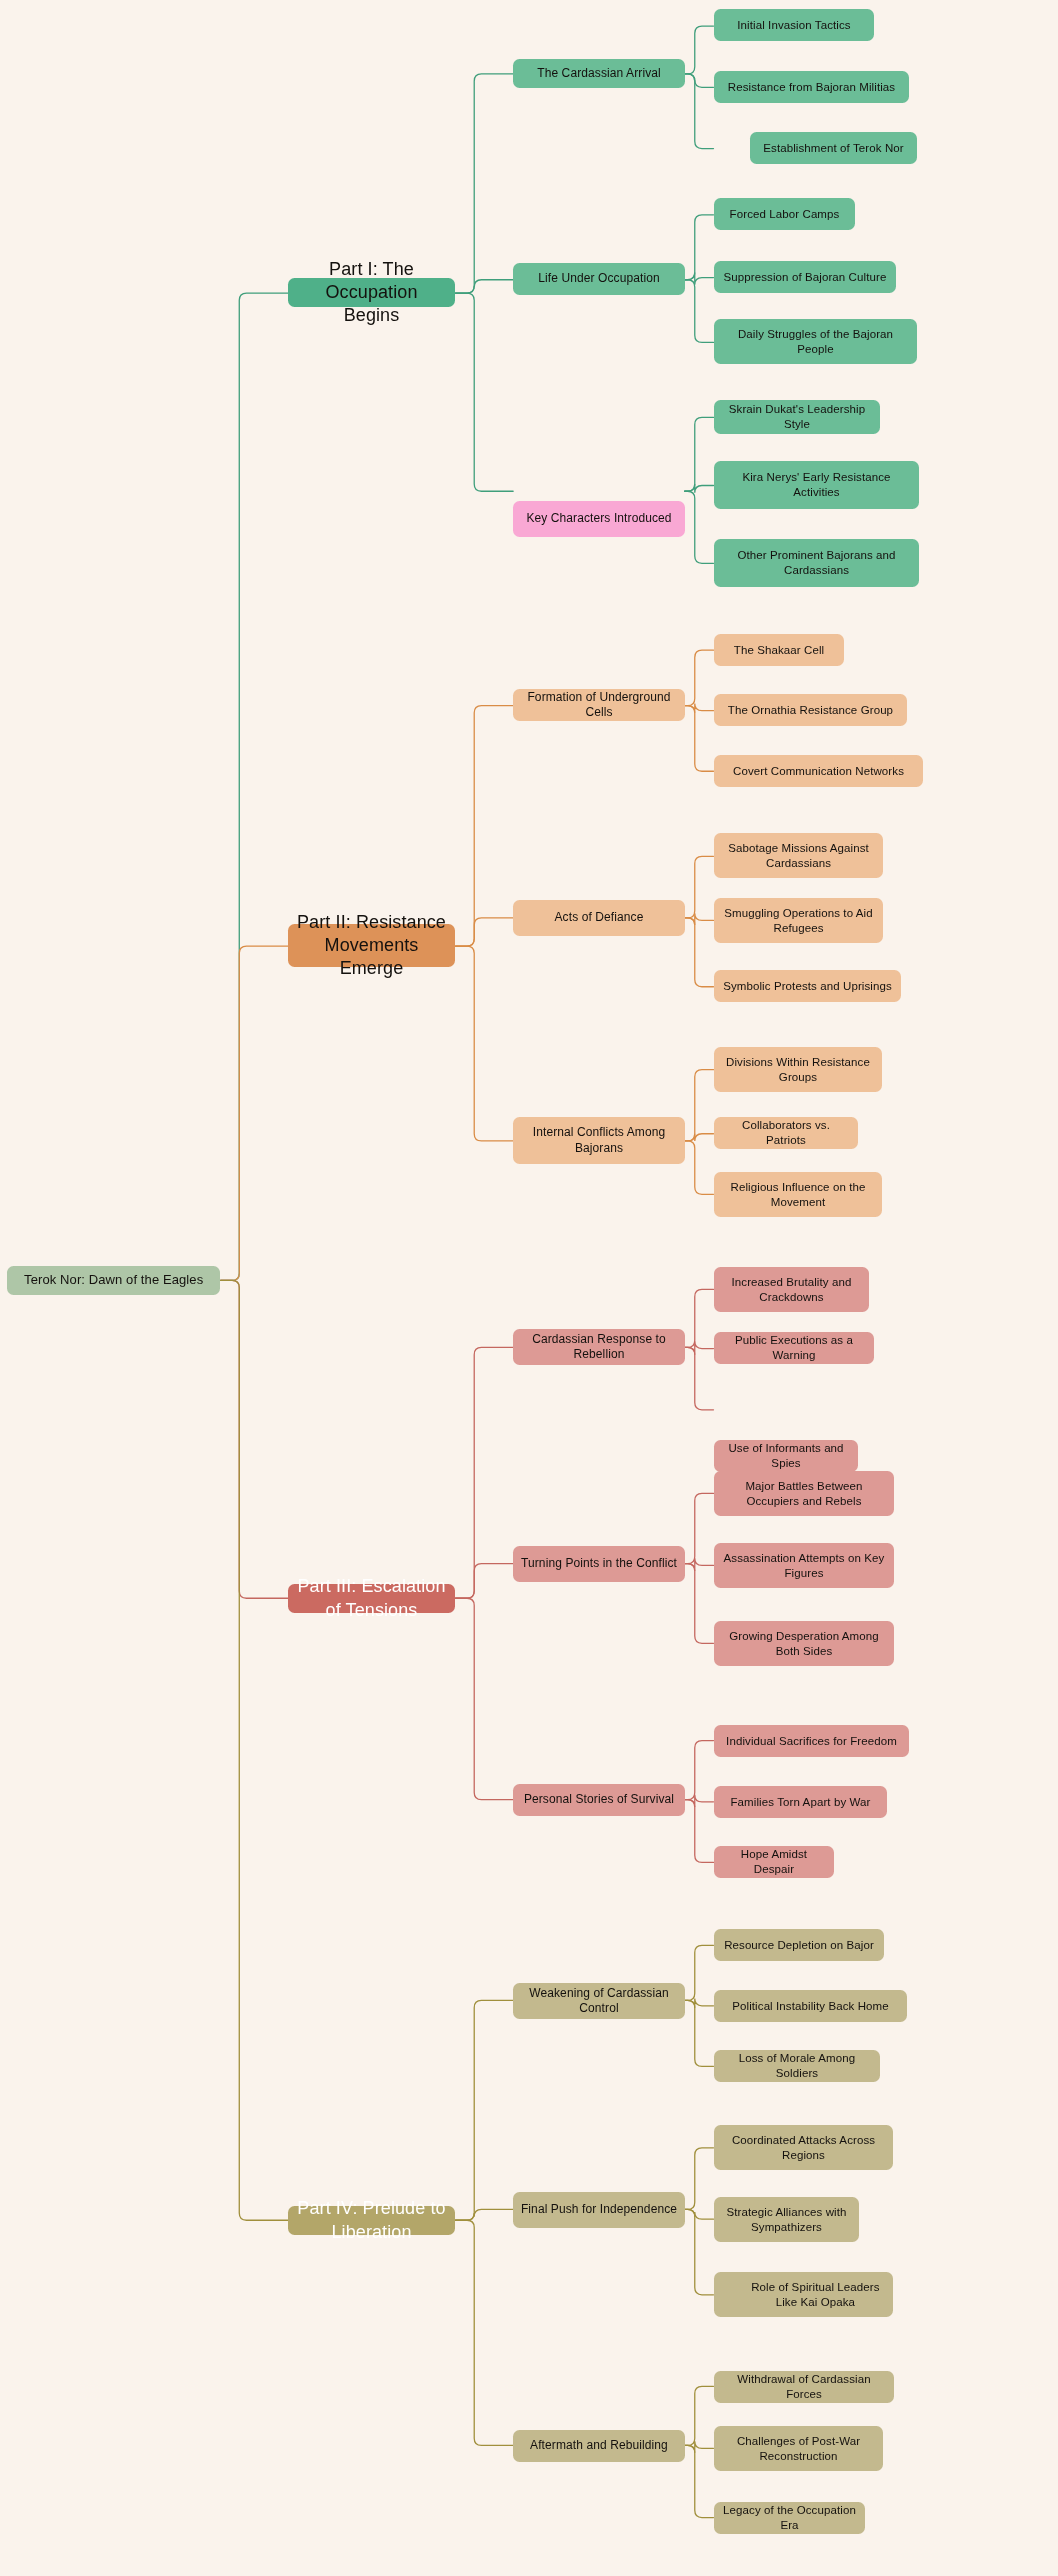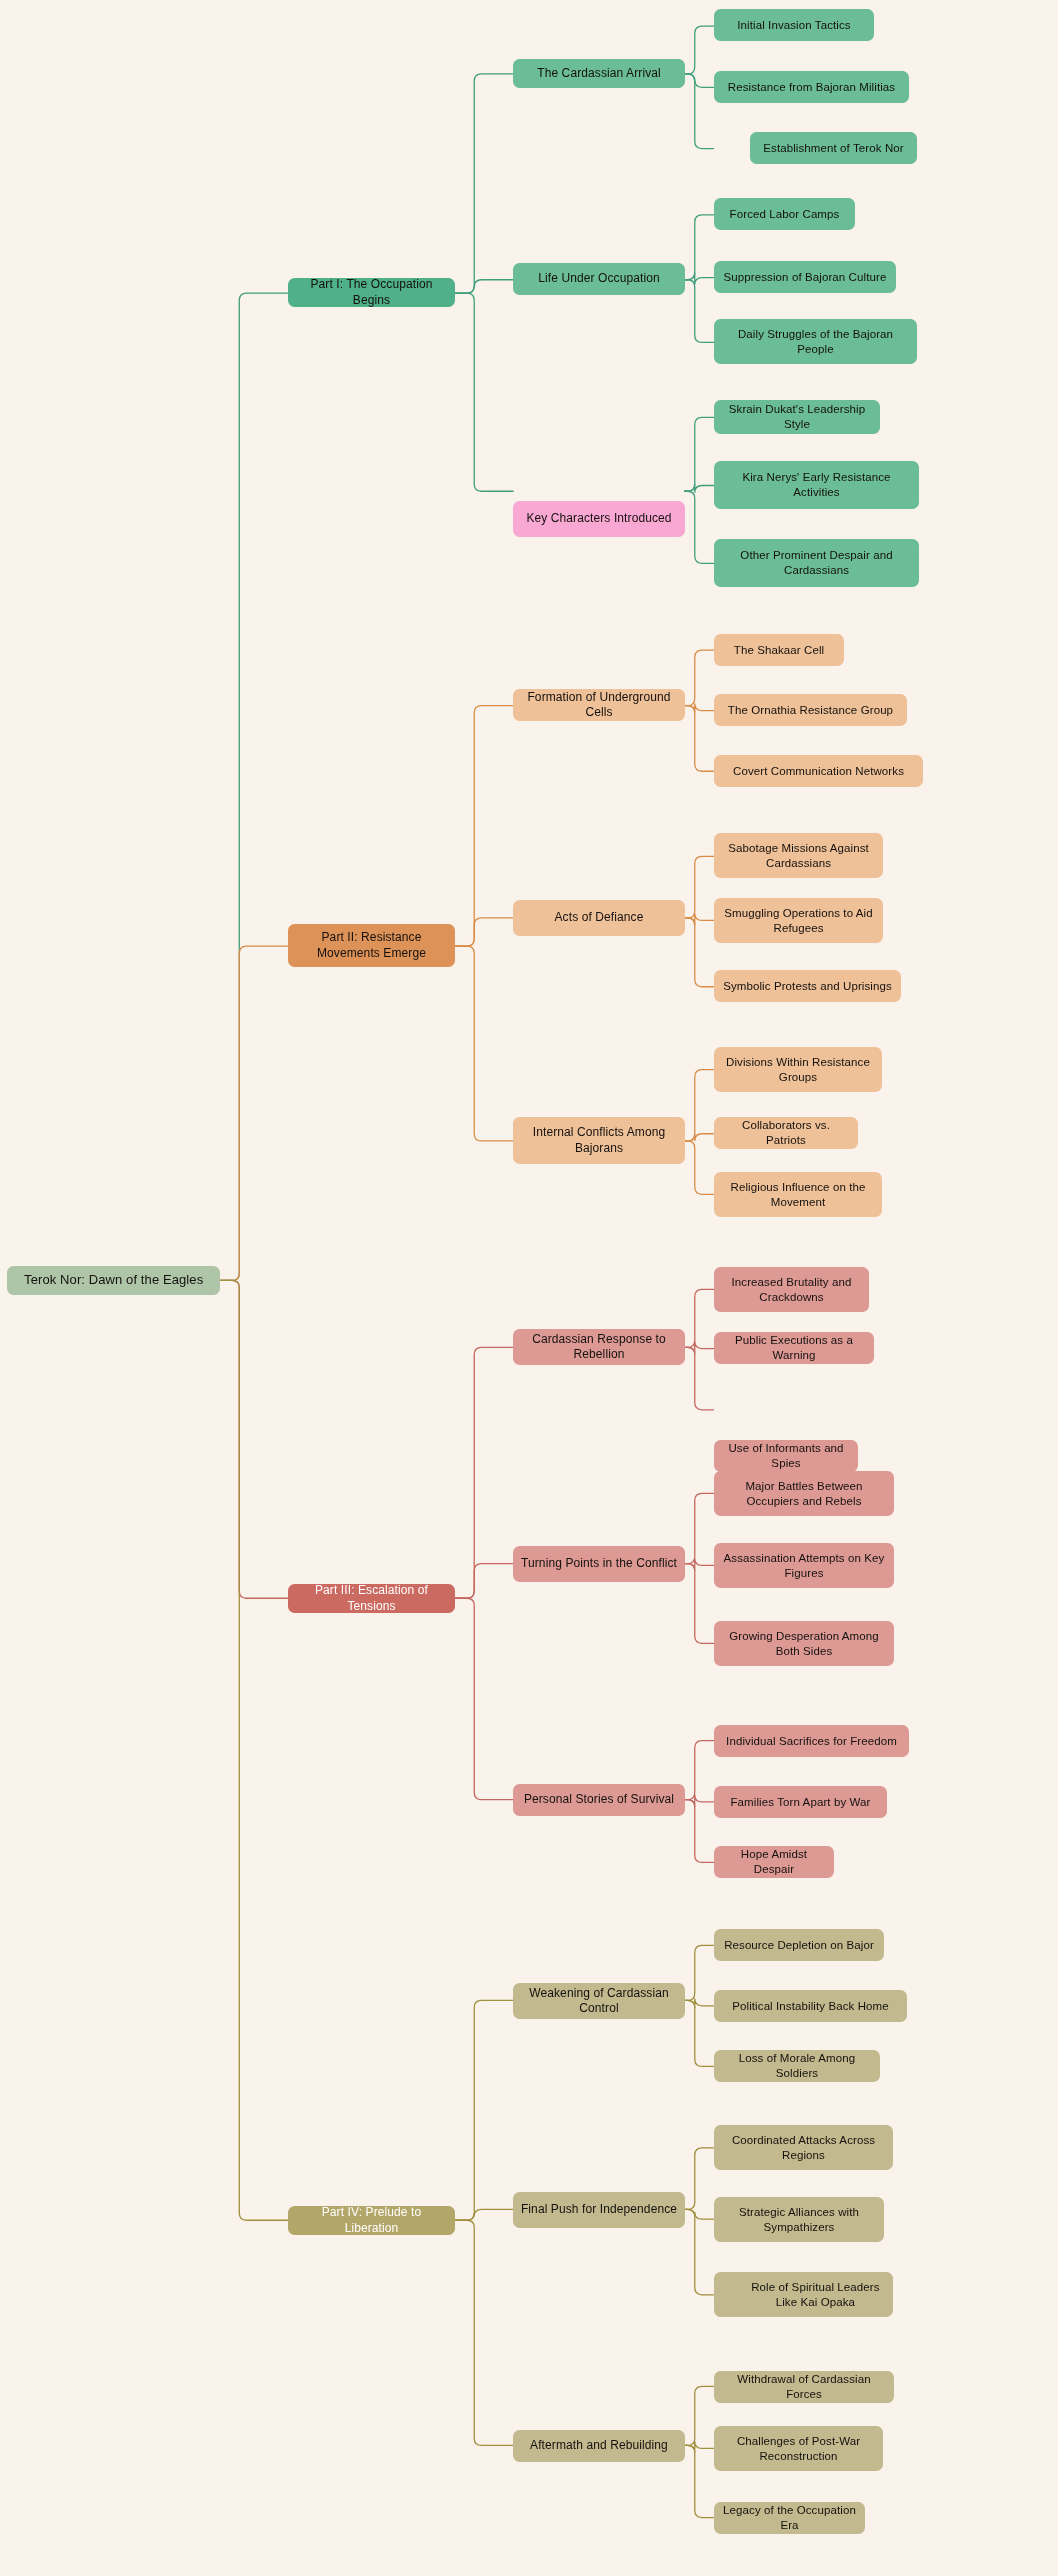--- a/index.html
+++ b/index.html
@@ -29,21 +29,21 @@
     justify-content:center;
     text-align:center;
     border-radius:6.5px;
     padding:2.9px 7.2px;
     line-height:1.28;
     color:#14110e;
     letter-spacing:0.1px;
     -webkit-font-smoothing:antialiased;
   }
   .node.root      { font-size:13px; }
-  .node.lvl1      { font-size:12px;text-align:center; }
+  .node.lvl1      { font-size:18px;text-align:center; }
   .node.lvl2      { font-size:12px; }
   .node.lvl3      { font-size:11.5px; }
   .node.white-txt { color:#ffffff; }
 </style>
 </head>
 <body>
 
 <div id="map">
   <svg id="wires" viewBox="0 0 1468 3573" width="1058" height="2576">
       <path d="M 306 1776 L 322 1776 Q 332 1776 332 1766 L 332 416 Q 332 406 342 406 L 400 406" fill="none" stroke="#3f9e7b" stroke-width="1.8" stroke-linecap="round"></path>
@@ -132,21 +132,21 @@
     <div class="node lvl2" style="left: 513px; top: 501px; width: 172px; height: 36px; background: #f9a8d4; justify-content: center;">
       <span>Key Characters Introduced</span>
     </div>
     <div class="node lvl3" style="left: 714px; top: 400px; width: 166px; height: 34px; background: rgb(107, 189, 151);">
       <span>Skrain Dukat's Leadership Style</span>
     </div>
     <div class="node lvl3" style="left: 714px; top: 461px; width: 205px; height: 48px; background: rgb(107, 189, 151);">
       <span>Kira Nerys' Early Resistance Activities</span>
     </div>
     <div class="node lvl3" style="left: 714px; top: 539px; width: 205px; height: 48px; background: rgb(107, 189, 151);">
-      <span>Other Prominent Despair and Cardassians</span>
+      <span>Other Prominent Bajorans and Cardassians</span>
     </div>
     <div class="node lvl1" style="left: 288px; top: 924px; width: 167px; height: 43px; background: rgb(221, 146, 88);">
       <span>Part II: Resistance Movements Emerge</span>
     </div>
     <div class="node lvl2" style="left: 513px; top: 689px; width: 172px; height: 32px; background: rgb(239, 193, 153);">
       <span>Formation of Underground Cells</span>
     </div>
     <div class="node lvl3" style="left: 714px; top: 634px; width: 130px; height: 32px; background: rgb(239, 193, 153);">
       <span>The Shakaar Cell</span>
     </div>
@@ -233,21 +233,21 @@
     </div>
     <div class="node lvl3" style="left: 714px; top: 2050px; width: 166px; height: 32px; background: rgb(195, 185, 142);">
       <span>Loss of Morale Among Soldiers</span>
     </div>
     <div class="node lvl2" style="left: 513px; top: 2192px; width: 172px; height: 36px; background: rgb(195, 185, 142);">
       <span>Final Push for Independence</span>
     </div>
     <div class="node lvl3" style="left: 714px; top: 2125px; width: 179px; height: 45px; background: rgb(195, 185, 142);">
       <span>Coordinated Attacks Across Regions</span>
     </div>
-    <div class="node lvl3" style="left: 714px; top: 2197px; width: 170px; height: 45px; background: rgb(195, 185, 142);">
+    <div class="node lvl3" style="left: 714px; top: 2197px; width: 145px; height: 45px; background: rgb(195, 185, 142);">
       <span>Strategic Alliances with Sympathizers</span>
     </div>
     <div class="node lvl3" style="left: 714px; top: 2272px; width: 179px; height: 45px; background: rgb(195, 185, 142); padding-left: 31px;">
       <span>Role of Spiritual Leaders Like Kai Opaka</span>
     </div>
     <div class="node lvl2" style="left: 513px; top: 2430px; width: 172px; height: 32px; background: rgb(195, 185, 142);">
       <span>Aftermath and Rebuilding</span>
     </div>
     <div class="node lvl3" style="left: 714px; top: 2371px; width: 180px; height: 32px; background: rgb(195, 185, 142);">
       <span>Withdrawal of Cardassian Forces</span>

